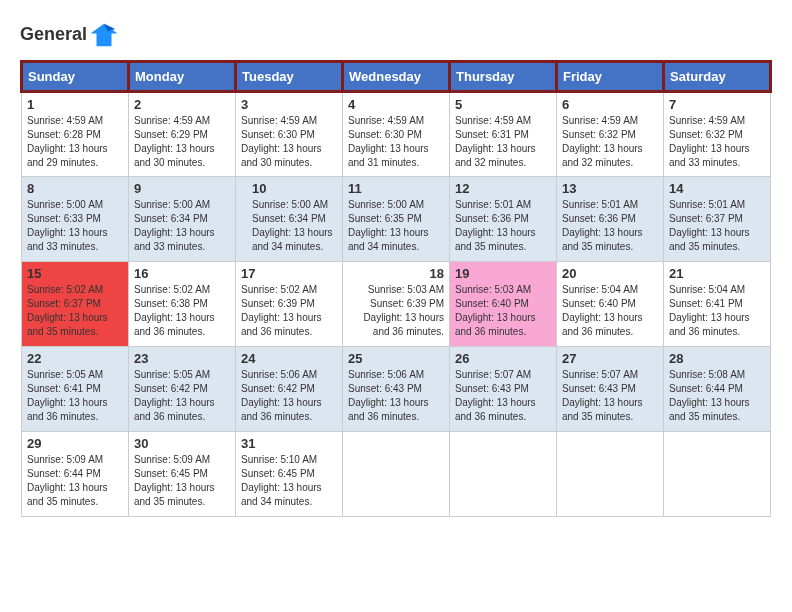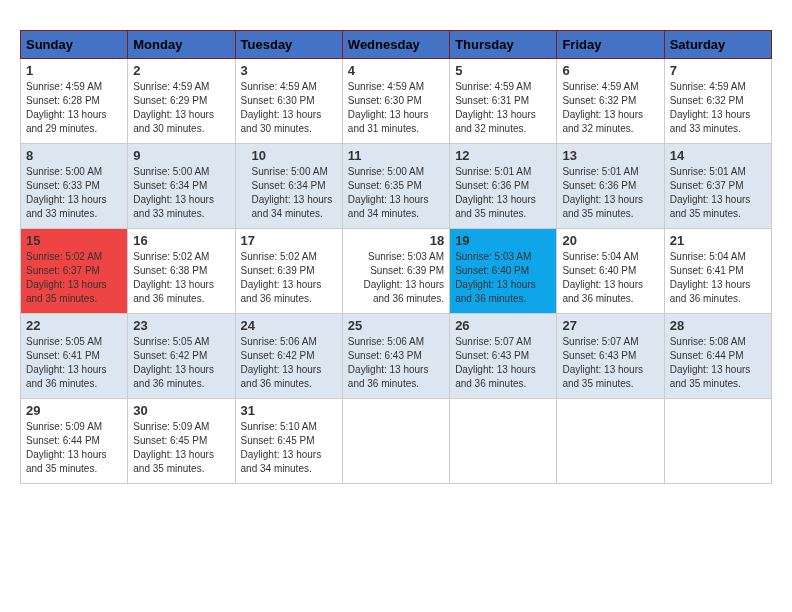--- a/index.html
+++ b/index.html
@@ -43,26 +43,26 @@
       font-size: 16px;
       color: #555;
     }
     .calendar {
       width: 100%;
       border-collapse: collapse;
       font-size: 10.5px;
     }
     .calendar th {
       background-color: #4472c4;
-      color: #000000;
+      color: #ffffff;
       text-align: left;
       padding: 6px 5px;
       font-size: 13px;
       font-weight: bold;
-      border: 1px solid #7f1d1d;
+      border: 3px solid #7f1d1d;
     }
     .calendar td {
       border: 1px solid #ccc;
       vertical-align: top;
       padding: 4px 5px;
       width: 107px;
       height: 85px;
       color: #333;
     }
     .calendar tr:nth-child(even) td {
@@ -86,20 +86,26 @@
     .empty-cell {
       background-color: #fff !important;
     }
   </style>
 </head>
 <body>
 
 <div class="header">
   <div class="logo">
     <div>
+      <div class="logo-text">
+        <span style="color:#333">General</span><svg class="logo-bird" viewBox="0 0 40 40" style="display:inline-block;vertical-align:middle;margin:0 2px">
+          <polygon points="20,5 38,18 30,18 30,35 10,35 10,18 2,18" fill="#1e90ff"></polygon>
+          <polygon points="20,5 35,12 25,15" fill="#0060cc"></polygon>
+        </svg>
+      </div>
     </div>
   </div>
   <div class="title-block">
     <div class="main-title"></div>
     <div class="subtitle"></div>
   </div>
 </div>
 
 <table class="calendar">
   <thead>
@@ -184,21 +190,21 @@
           <div class="day-info">Sunrise: 5:02 AM<br>Sunset: 6:38 PM<br>Daylight: 13 hours and 36 minutes.</div>
         </td>
         <td style="background-color: rgb(255, 255, 255);">
           <span class="day-num">17</span>
           <div class="day-info">Sunrise: 5:02 AM<br>Sunset: 6:39 PM<br>Daylight: 13 hours and 36 minutes.</div>
         </td>
         <td style="background-color: rgb(255, 255, 255); text-align: right;">
           <span class="day-num">18</span>
           <div class="day-info">Sunrise: 5:03 AM<br>Sunset: 6:39 PM<br>Daylight: 13 hours and 36 minutes.</div>
         </td>
-        <td style="background-color: #0ea5e9;">
+        <td style="background-color: #f9a8d4;">
           <span class="day-num">19</span>
           <div class="day-info">Sunrise: 5:03 AM<br>Sunset: 6:40 PM<br>Daylight: 13 hours and 36 minutes.</div>
         </td>
         <td style="background-color: rgb(255, 255, 255);">
           <span class="day-num">20</span>
           <div class="day-info">Sunrise: 5:04 AM<br>Sunset: 6:40 PM<br>Daylight: 13 hours and 36 minutes.</div>
         </td>
         <td style="background-color: rgb(255, 255, 255);">
           <span class="day-num">21</span>
           <div class="day-info">Sunrise: 5:04 AM<br>Sunset: 6:41 PM<br>Daylight: 13 hours and 36 minutes.</div>

